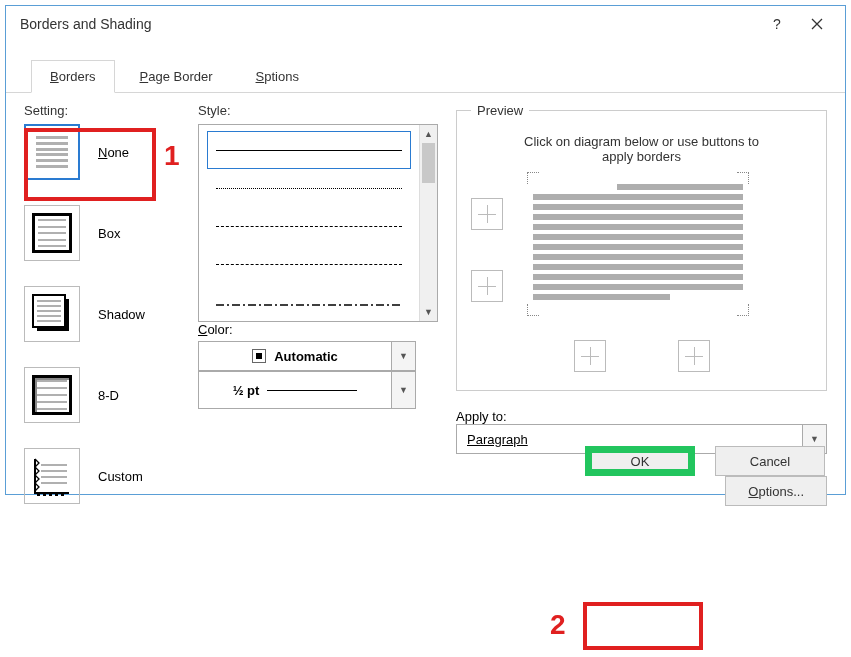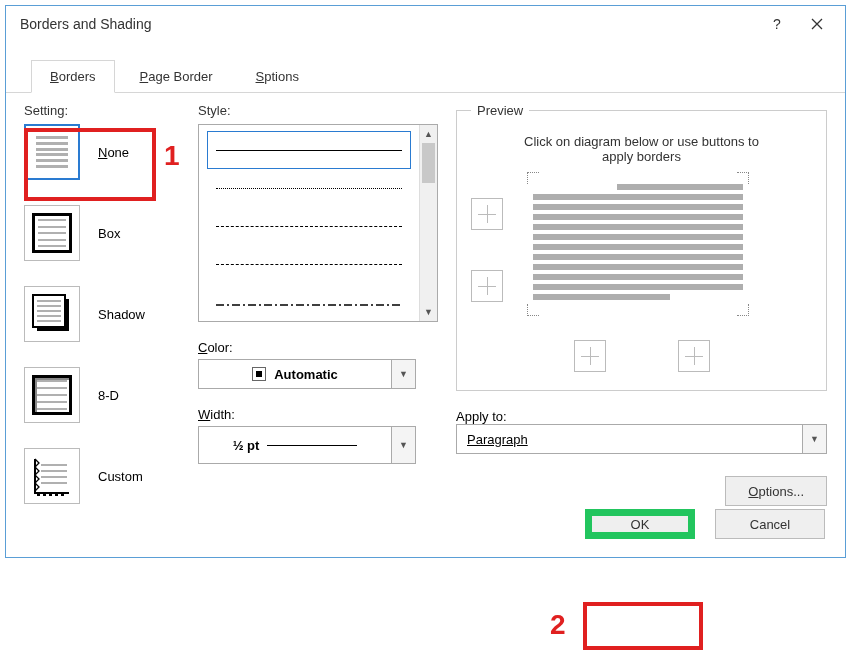--- a/index.html
+++ b/index.html
@@ -10,21 +10,21 @@
     background: #ffffff;
     width: 851px;
     height: 657px;
     position: relative;
   }
   .window {
     position: absolute;
     left: 5px;
     top: 5px;
     width: 841px;
-    height: 553px;
+    height: 490px;
     border: 1px solid #5a9ed6;
     background: #ffffff;
   }
   .titlebar {
     height: 36px;
     display: flex;
     align-items: center;
     padding: 0 8px 0 14px;
     background: #ffffff;
   }
@@ -119,21 +119,21 @@
   .solid { border-top: 1.5px solid #000; }
   .dotted1 { border-top: 1px dotted #000; }
   .dashed1 { border-top: 1px dashed #000; letter-spacing: 2px; }
   .dashed2 { border-top: 1.5px dashed #000; }
   .scroll { width: 18px; background: #f0f0f0; border-left: 1px solid #ddd; display:flex; flex-direction:column; }
   .scroll .arrow { height: 18px; display:flex; align-items:center; justify-content:center; font-size:9px; color:#555; }
   .scroll .thumb { flex: 0 0 40px; background: #c8c8c8; margin: 0 2px; }
   .scroll .track { flex: 1; }
 
   
-  .field-label { margin-top: 18px; margin-bottom: 4px; }
+  .field-label { margin-bottom: 4px; }
   .dropdown {
     display: flex;
     border: 1px solid #aaa;
     height: 30px;
     align-items: center;
     width: 218px;
   }
   .dropdown .dd-text { flex:1; text-align:center; display:flex; justify-content:center; align-items:center; gap:8px;font-weight:bold; }
   .dropdown .dd-btn { width: 24px; border-left: 1px solid #aaa; display:flex; align-items:center; justify-content:center; font-size:9px; color:#555; background:#f4f4f4; height:100%; }
   .autoswatch { width: 14px; height: 14px; border: 1px solid #666; position: relative; display:inline-block; }
@@ -327,21 +327,20 @@
 
       <div class="field-label"><span class="underline">C</span><span>olor:</span></div>
       <div class="dropdown">
         <div class="dd-text">
           <span class="autoswatch"></span>
           <span>Automatic</span>
         </div>
         <div class="dd-btn">▼</div>
       </div>
 
-      <div class="field-label"><span class="underline">W</span>idth:</div>
       <div class="dropdown" style="height:38px">
         <div class="dd-text">
           <span>½ pt</span>
           <span class="width-sample"></span>
         </div>
         <div class="dd-btn">▼</div>
       </div>
     </div>
 
     <div class="col-preview">

